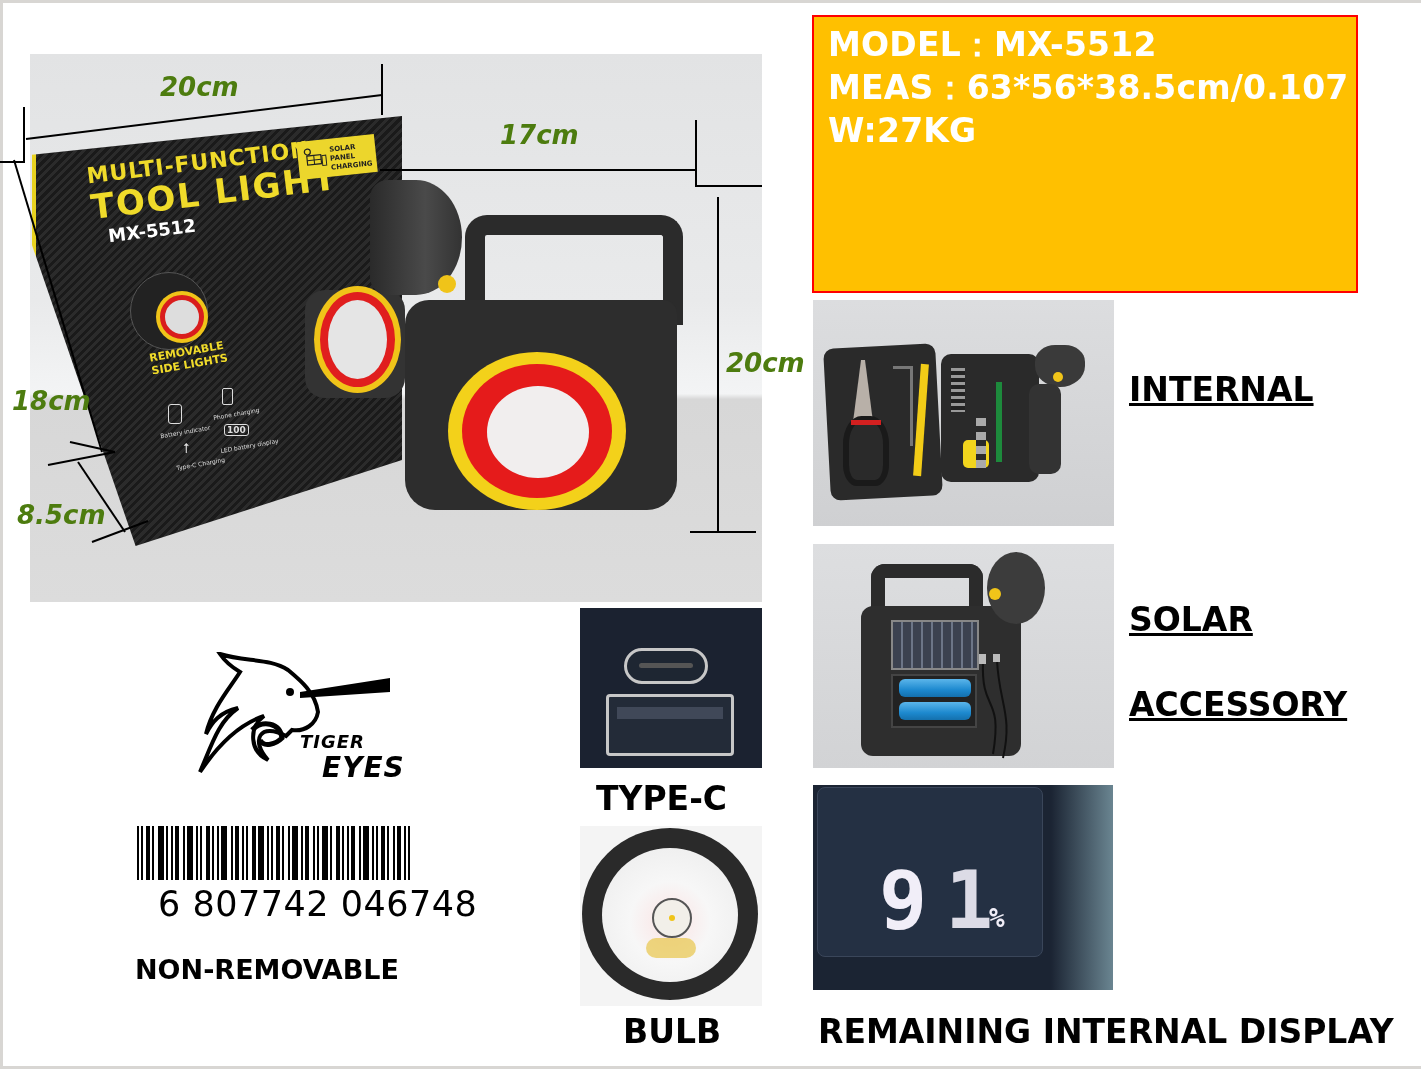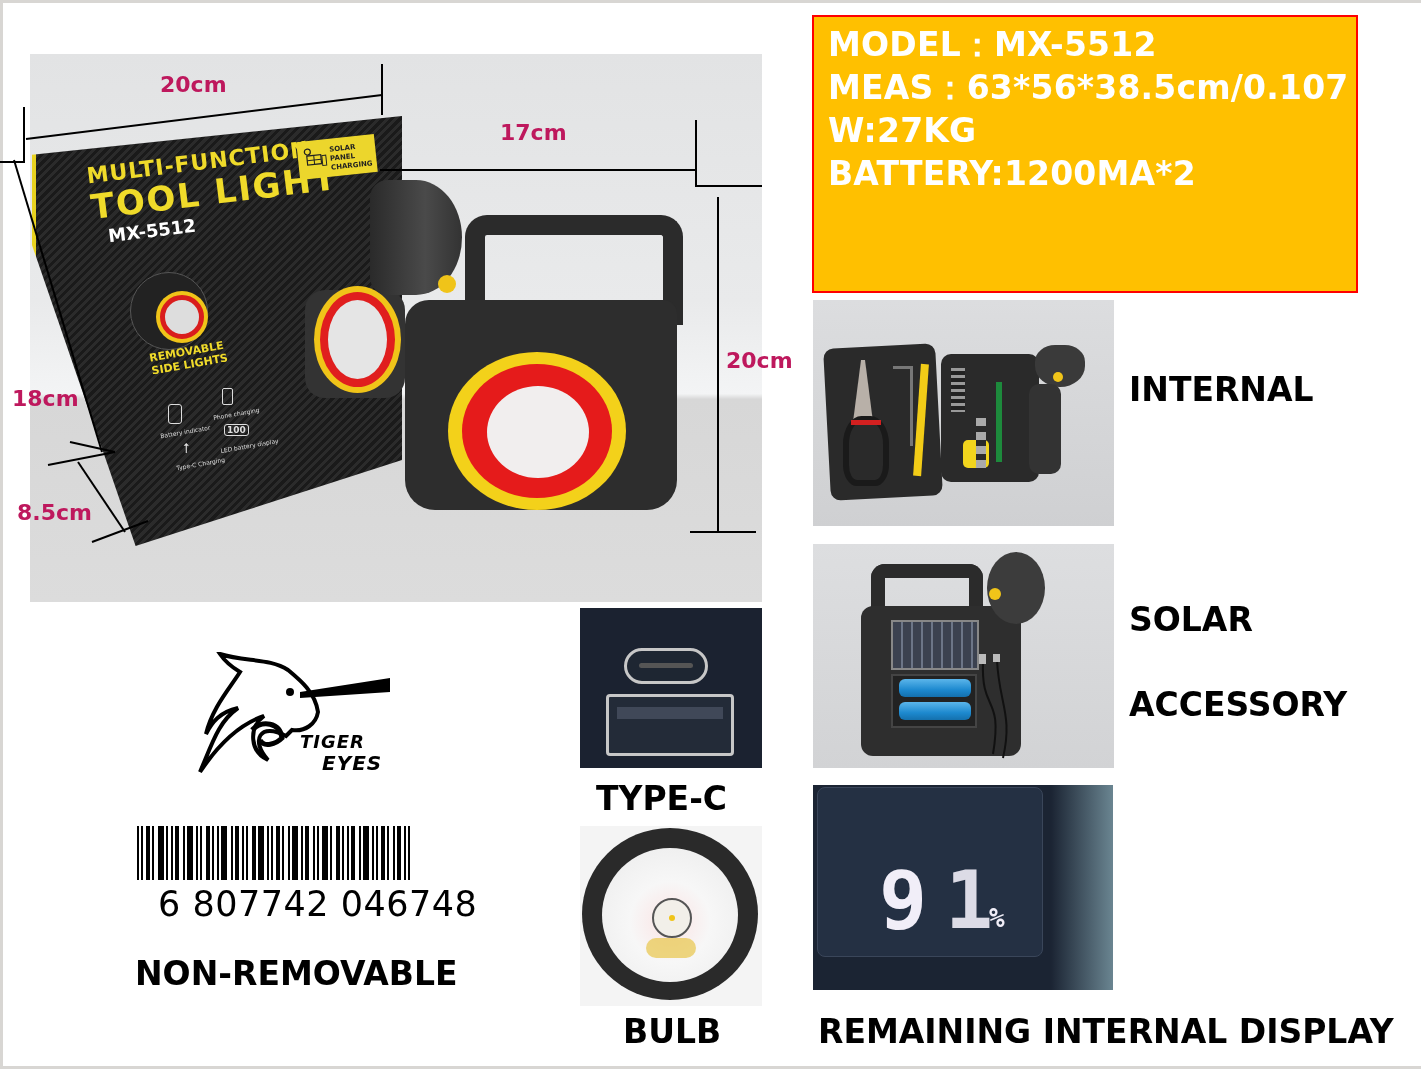--- a/index.html
+++ b/index.html
@@ -30,51 +30,51 @@
   
   .lamp-head { left: 370px; top: 180px; width: 92px; height: 115px; border-radius: 18px 50% 50% 18px; background: linear-gradient(90deg,#2a2a2a,#4a4a4a 60%,#333); }
   .lamp-knob { left: 438px; top: 275px; width: 18px; height: 18px; border-radius: 50%; background: #f0c419; }
   .lamp-handle { left: 465px; top: 215px; width: 218px; height: 110px; border: 20px solid #2b2b2b; border-bottom: none; border-radius: 22px 22px 0 0; }
   .lamp-body { left: 405px; top: 300px; width: 272px; height: 210px; background: #2d2d2d; border-radius: 24px 14px 30px 30px; }
   .lamp-side { left: 305px; top: 290px; width: 100px; height: 108px; background: #333; border-radius: 20px; }
   .lamp-side-ring { left: 320px; top: 292px; width: 75px; height: 95px; border-radius: 50%; background: #e5e5e5; border: 8px solid #e01e1e; box-shadow: 0 0 0 6px #f0c419; }
   .lamp-ring-yellow { left: 448px; top: 352px; width: 178px; height: 158px; border-radius: 50%; background: #f3d11a; }
   .lamp-ring-red { left: 462px; top: 364px; width: 150px; height: 134px; border-radius: 50%; background: #e51b1b; }
   .lamp-ring-white { left: 487px; top: 386px; width: 102px; height: 92px; border-radius: 50%; background: #f1eeee; }
-  .dim-label { position: absolute; font-family: "DejaVu Sans", sans-serif; font-weight: bold; font-size: 22px; color: #be185d; }
+  .dim-label { position: absolute; font-family: "DejaVu Sans", sans-serif; font-weight: bold; font-size: 26px; color: #4d7c0f; font-style: italic; }
 
   
   .spec-box { left: 812px; top: 15px; width: 546px; height: 278px; background: #ffc000; border: 2px solid #ff0000; padding: 6px 0 0 14px; }
   .spec-line { color: #fff; font-weight: bold; font-size: 33px; line-height: 43px; white-space: nowrap; letter-spacing: 0.2px; }
 
   
   .thumb { position: absolute; overflow: hidden; }
   .thumb-toolbox { left: 813px; top: 300px; width: 301px; height: 226px; background: linear-gradient(180deg,#dcdddf,#cfd0d2); }
   .thumb-solar { left: 813px; top: 544px; width: 301px; height: 224px; background: linear-gradient(180deg,#dddee0,#d2d3d5); }
   .thumb-display { left: 813px; top: 785px; width: 300px; height: 205px; background: #1b2433; }
   .thumb-typec { left: 580px; top: 608px; width: 182px; height: 160px; background: #1b2230; }
   .thumb-bulb { left: 580px; top: 826px; width: 182px; height: 180px; background: #f4f4f4; }
 
-  .side-label { position: absolute; font-weight: bold; font-size: 33px; line-height: 44px; color: #000; white-space: nowrap; }
+  .side-label { position: absolute; font-weight: bold; font-size: 33px; line-height: 44px; color: #000; white-space: nowrap; text-decoration: underline; }
   .small-label { position: absolute; font-weight: bold; font-size: 33px; color: #000; white-space: nowrap; }
 
   
   .tb-case { position: absolute; background: #2a2a2a; border-radius: 10px; }
   
   .sol-panel { position: absolute; background: repeating-linear-gradient(90deg,#3c4250 0 8px,#6d7688 8px 10px); border: 2px solid #888; }
   .sol-batt { position: absolute; background: linear-gradient(180deg,#5bb5ea,#1d89cf 60%,#1470ad); border-radius: 6px; }
 
   
   .seg-digit { position: absolute; color: #f1eef8; font-family: "DejaVu Sans Mono", monospace; font-weight: bold; }
 
   
   .barcode { left: 137px; top: 826px; width: 336px; height: 54px; display: flex; align-items: stretch; }
   .barcode span { display: block; background: #000; height: 100%; }
   .barcode-num { left: 158px; top: 884px; font-size: 35px; font-family: "DejaVu Sans", sans-serif; letter-spacing: 0.5px; }
-  .non-removable { left: 135px; top: 954px; font-size: 33px; font-weight: bold; }
+  .non-removable { left: 135px; top: 954px; font-size: 27px; font-weight: bold; }
 
   .logo-text { position: absolute; font-weight: bold; font-style: italic; color: #000; font-family: "DejaVu Sans", sans-serif; }
 </style>
 </head>
 <body>
 
 <div class="frame-top"></div>
 <div class="frame-left"></div>
 <div class="frame-bottom"></div>
 
@@ -143,21 +143,20 @@
 <div class="dim-label" style="left:160px;top:72px">20cm</div>
 <div class="dim-label" style="left:500px;top:120px">17cm</div>
 <div class="dim-label" style="left:726px;top:348px">20cm</div>
 <div class="dim-label" style="left:12px;top:386px">18cm</div>
 <div class="dim-label" style="left:17px;top:500px">8.5cm</div>
 
 <div class="abs spec-box">
   <div class="spec-line">MODEL：MX-5512</div>
   <div class="spec-line">MEAS：63*56*38.5cm/0.107</div>
   <div class="spec-line">W:27KG</div>
-  <div class="spec-line">BATTERY:1200MA*2</div>
 </div>
 
 <div class="thumb thumb-toolbox">
   <div class="tb-case" style="left:14px;top:46px;width:112px;height:152px;transform:rotate(-3deg)"></div>
   <div class="tb-case" style="left:128px;top:54px;width:98px;height:128px"></div>
   <div class="abs" style="left:222px;top:45px;width:50px;height:42px;border-radius:40% 40% 50% 50%;background:#3a3a3a"></div>
   <div class="abs" style="left:216px;top:84px;width:32px;height:90px;border-radius:10px;background:#333"></div>
   <div class="abs" style="left:240px;top:72px;width:10px;height:10px;border-radius:50%;background:#f0c419"></div>
   <div class="abs" style="left:40px;top:60px;width:20px;height:62px;background:#b8b0a8;clip-path:polygon(40% 0,60% 0,100% 100%,0 100%)"></div>
   <div class="abs" style="left:30px;top:116px;width:46px;height:70px;border:6px solid #1a1a1a;border-radius:40% 40% 30% 30%"></div>
@@ -220,21 +219,21 @@
 </div>
 <div class="small-label" style="left:623px;top:1012px">BULB</div>
 
 <svg class="abs" style="left:190px;top:652px" width="210" height="125" viewBox="0 0 210 125">
   <path d="M30 2 C 55 10, 80 6, 98 18 C 110 28, 125 40, 128 60 C 126 72, 115 80, 102 78 L 96 84 C 70 70, 60 88, 78 108 C 60 100, 58 76, 74 64 C 50 72, 30 90, 10 120 C 22 92, 28 70, 48 56 C 30 60, 22 70, 16 82 C 22 56, 40 36, 50 20 C 40 14, 34 8, 30 2 Z" fill="none" stroke="#000" stroke-width="4"></path>
   <path d="M62 78 C 72 68, 90 70, 92 86 C 86 92, 74 96, 70 88" fill="none" stroke="#000" stroke-width="5"></path>
   <polygon points="110,40 200,26 200,40 110,46" fill="#000"></polygon>
   <circle cx="100" cy="40" r="4" fill="#000"></circle>
 </svg>
 <div class="logo-text" style="left:300px;top:731px;font-size:18px;letter-spacing:1px">TIGER</div>
-<div class="logo-text" style="left:322px;top:751px;font-size:20px;letter-spacing:1px">EYES</div>
+<div class="logo-text" style="left:322px;top:751px;font-size:28px;letter-spacing:1px">EYES</div>
 
 <div class="abs barcode">
   <span style="width:2px;margin-right:2px"></span>
     <span style="width:2px;margin-right:3px"></span>
     <span style="width:4px;margin-right:2px"></span>
     <span style="width:2px;margin-right:4px"></span>
     <span style="width:6px;margin-right:2px"></span>
     <span style="width:2px;margin-right:3px"></span>
     <span style="width:2px;margin-right:2px"></span>
     <span style="width:4px;margin-right:4px"></span>

